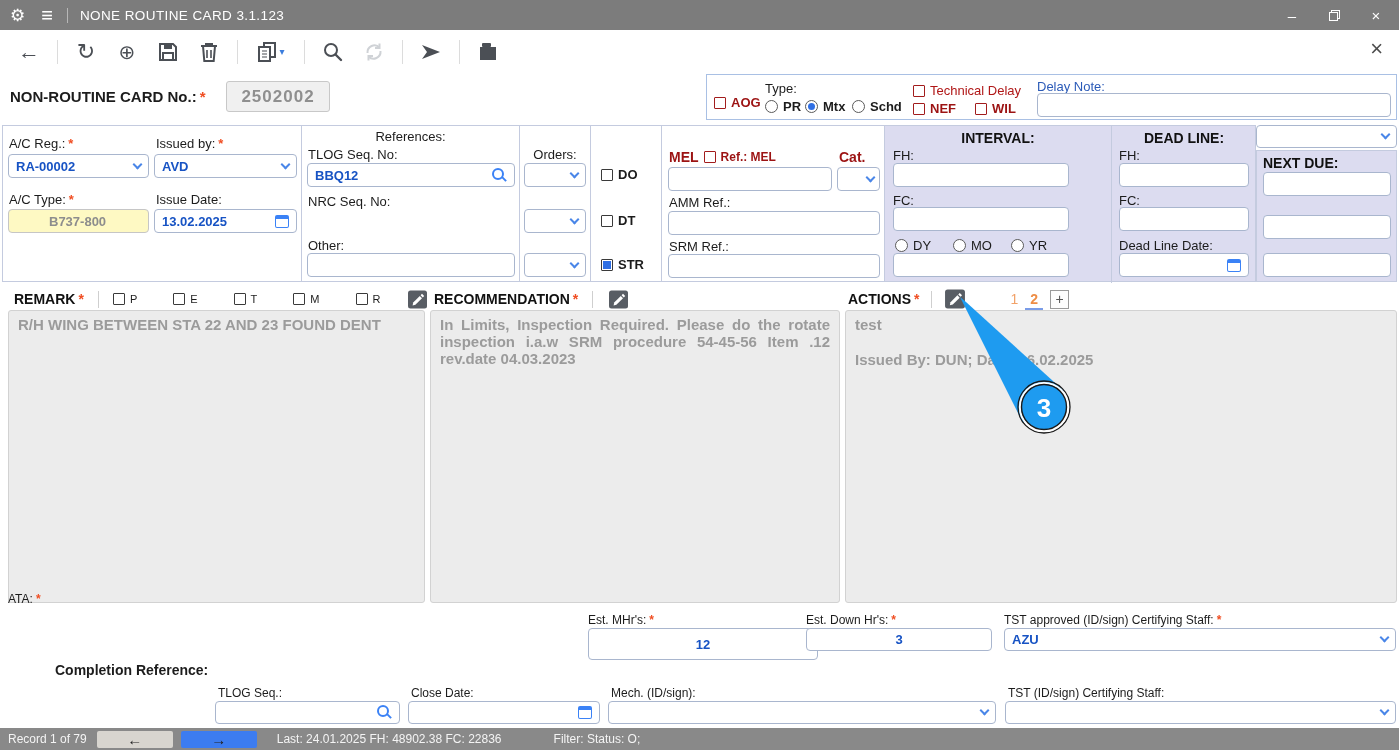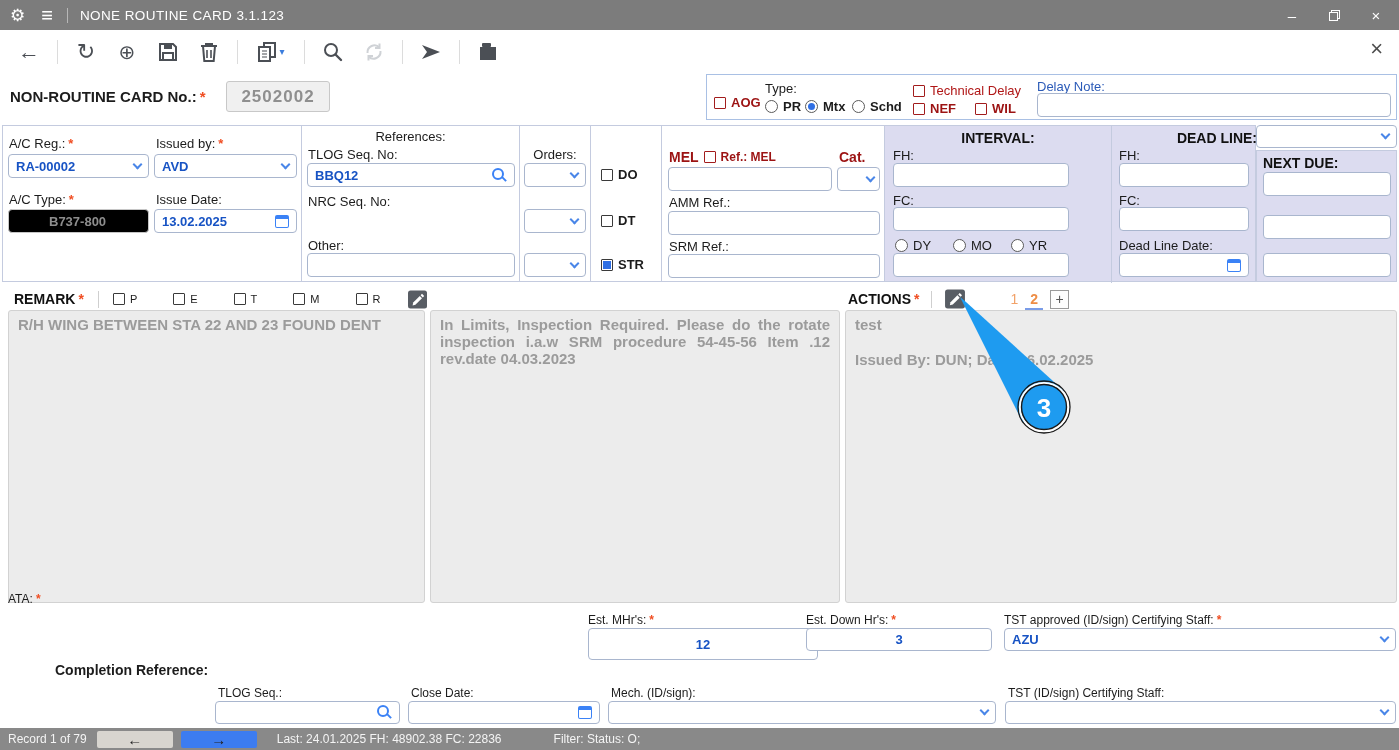--- a/index.html
+++ b/index.html
@@ -31,21 +31,21 @@
   .caret { color:#3b7ddd; font-size:10px; margin-left:2px; }
   .form-close { position:absolute; right:16px; top:38px; font-size:22px; color:#4c4c4c; line-height:1; }
 
   
   .lb { font-size:13px; color:#1c1c1c; }
   .req { color:#f04e23; font-weight:bold; margin-left:3px; }
   .mr { color:#9c1313; font-weight:bold; }
   .input, .combo { background:#fff; border:1px solid #a9b6ce; border-radius:4px; height:24px;
     display:flex; align-items:center; padding:0 7px; justify-content:space-between; }
   .val { color:#1753c4; font-weight:bold; font-size:13px; }
-  .dis { background:#000000; border-color:#c6c6c6;padding-left:40px; }
+  .dis { background:#fef9c3; border-color:#c6c6c6;padding-left:40px; }
   .dval { color:#8d8d8d; font-weight:bold; font-size:13px; }
   .chev { width:7px; height:7px; border-right:2px solid #4a86e8; border-bottom:2px solid #4a86e8;
     transform:rotate(45deg); margin-top:-4px; flex:none; }
   .mag { width:15px; height:15px; position:relative; flex:none; }
   .mag::before { content:''; position:absolute; width:8px; height:8px; border:2px solid #3b82f6; border-radius:50%; left:0; top:0; }
   .mag::after { content:''; position:absolute; width:6px; height:2px; background:#3b82f6; transform:rotate(45deg); left:9px; top:10px; }
   .cal { width:14px; height:13px; border:1px solid #3b82f6; border-top:4px solid #3b82f6; border-radius:2px; background:#fff; flex:none; }
   .cb { display:flex; align-items:center; gap:5px; }
   .box { width:12px; height:12px; border:1.5px solid #3a3a3a; background:#fff; border-radius:1px; position:relative; flex:none; }
   .box.red { border-color:#a21c1c; }
@@ -304,21 +304,21 @@
       </span>
     <span class="abs cb" style="left:126px; top:112px">
         <span class="rad"></span>
         <span>YR</span>
       </span>
     <div class="abs input" style="left:8px; top:127px; width:176px">
         <span class="val"></span>
       </div>
 
     <div class="abs" style="left:226px; top:0; width:1px; height:157px; background:#c4cbdf"></div>
-    <span class="abs sect" style="left:226px; width:146px; top:4px; text-align:right">DEAD LINE:</span>
+    <span class="abs sect" style="left:226px; width:146px; top:4px; text-align:center">DEAD LINE:</span>
     <span class="abs lb" style="left:234px; top:22px">FH:</span>
     <div class="abs input" style="left:234px; top:37px; width:130px">
         <span class="val"></span>
       </div>
     <span class="abs lb" style="left:234px; top:67px">FC:</span>
     <div class="abs input" style="left:234px; top:81px; width:130px">
         <span class="val"></span>
       </div>
     <span class="abs lb" style="left:234px; top:112px">Dead Line Date:</span>
     <div class="abs input" style="left:234px; top:127px; width:130px">
@@ -372,20 +372,31 @@
           <rect x="1" y="1.5" width="19" height="18" rx="2.5" fill="#585d64"></rect>
           <path d="M6.2 13.6 L12.8 7 L15 9.2 L8.4 15.8 L5.6 16.4 Z" fill="#fff"></path>
           <path d="M13.6 6.2 L15 4.8 L17.2 7 L15.8 8.4 Z" fill="#fff"></path>
         </svg>
     </span>
   </div>
   <div class="abs ta" style="left:8px; top:310px; width:417px; height:293px">
     <span>R/H WING BETWEEN STA 22 AND 23 FOUND DENT</span>
   </div>
 
+  <div class="abs flex" style="left:434px; top:288px; gap:14px; height:22px">
+    <span class="sect"><span>RECOMMENDATION</span><span class="req">*</span></span>
+    <span class="vsep"></span>
+    <span class="edit-btn">
+      <svg width="21" height="21" viewBox="0 0 21 21">
+          <rect x="1" y="1.5" width="19" height="18" rx="2.5" fill="#585d64"></rect>
+          <path d="M6.2 13.6 L12.8 7 L15 9.2 L8.4 15.8 L5.6 16.4 Z" fill="#fff"></path>
+          <path d="M13.6 6.2 L15 4.8 L17.2 7 L15.8 8.4 Z" fill="#fff"></path>
+        </svg>
+    </span>
+  </div>
   <div class="abs ta" style="left:430px; top:310px; width:410px; height:293px; text-align:justify">
     <span>In Limits, Inspection Required. Please do the rotate inspection i.a.w SRM procedure 54-45-56 Item .12 rev.date 04.03.2023</span>
   </div>
 
   <div class="abs flex" style="left:848px; top:288px; gap:12px; height:22px">
     <span class="sect"><span>ACTIONS</span><span class="req">*</span></span>
     <span class="vsep"></span>
     <span class="edit-btn">
       <svg width="22" height="22" viewBox="0 0 21 21">
           <rect x="1" y="1.5" width="19" height="18" rx="2.5" fill="#585d64"></rect>

